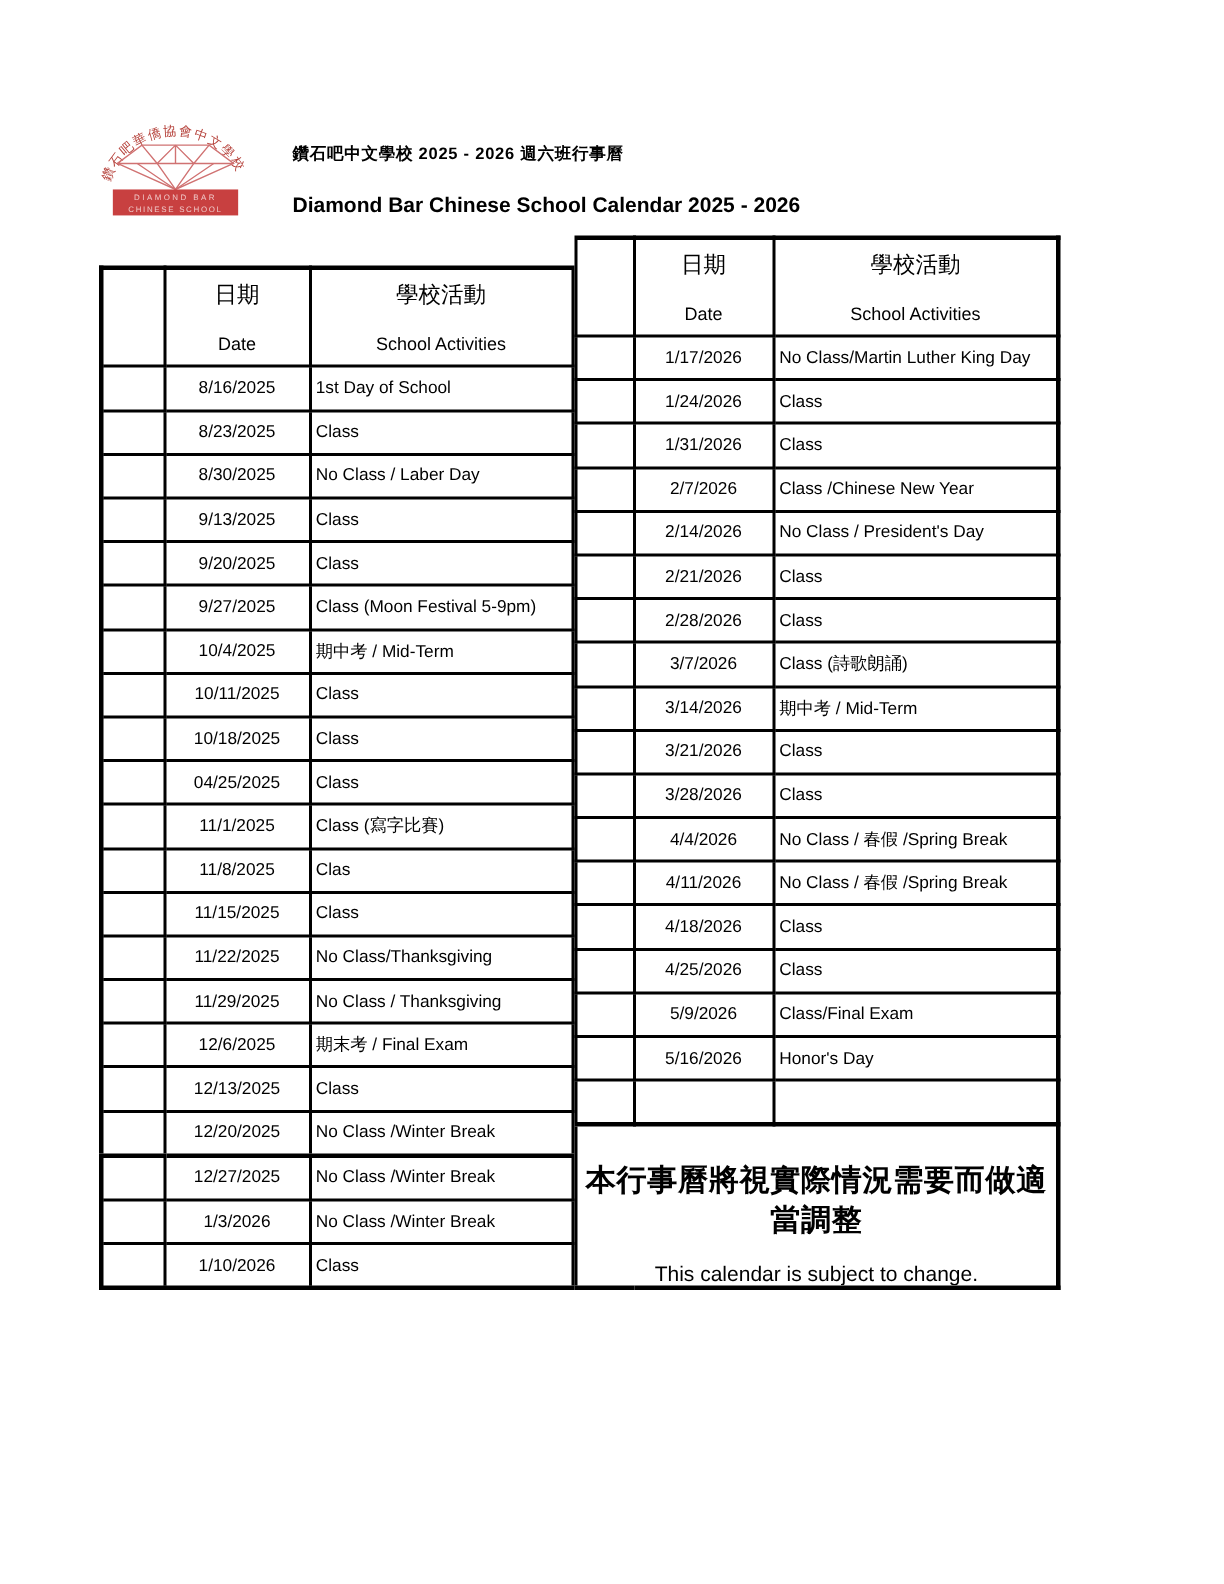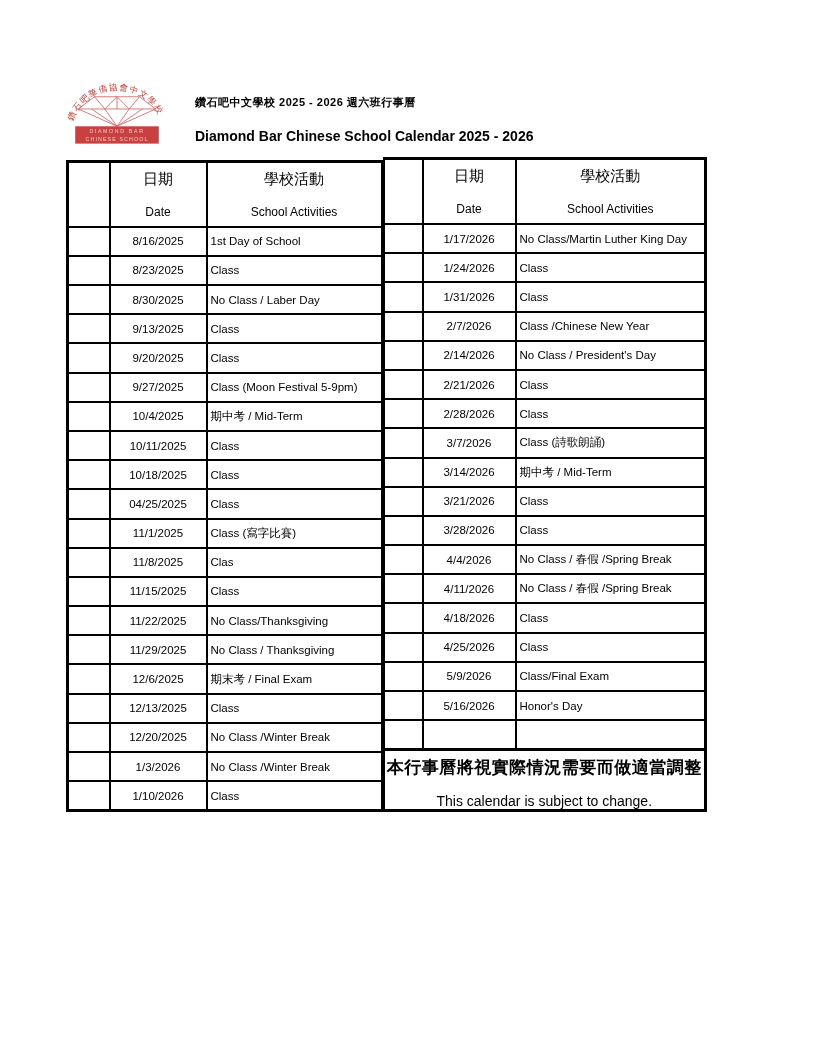--- a/index.html
+++ b/index.html
@@ -25,21 +25,21 @@
   .hz { font-size:15px; text-align:center; margin-top:7px; }
   .he { font-size:12px; text-align:center; margin-top:16px; }
 
   .cal tbody td { height:27.2px; font-size:11.5px; vertical-align:middle; }
   .cal td.c1 { text-align:center; }
   .cal td.c2 { text-align:left; padding-left:3px; }
 
   tr.thick-top td { border-top:3px solid #000; }
 
   td.note-cell { height:84px; vertical-align:top; border:3px solid #000; border-left-width:2px; white-space:normal; }
-  .note-zh { font-size:17px; font-weight:bold; text-align:center; margin-top:5px; letter-spacing:0.5px; }
+  .note-zh { font-size:20px; font-weight:bold; text-align:center; margin-top:22px; letter-spacing:0.5px; }
   .note-en { font-size:14px; font-weight:normal; text-align:center; margin-top:14px; }
 </style>
 </head>
 <body>
 
 <div class="page">
 
   <div class="logo">
     <svg viewBox="0 0 106 72" width="108" height="74">
       <defs>
@@ -168,20 +168,25 @@
           <tr>
             <td class="c0"></td>
             <td class="c1">12/13/2025</td>
             <td class="c2">Class</td>
           </tr>
           <tr>
             <td class="c0"></td>
             <td class="c1">12/20/2025</td>
             <td class="c2">No Class /Winter Break</td>
           </tr>
+          <tr class="thick-top">
+            <td class="c0"></td>
+            <td class="c1">12/27/2025</td>
+            <td class="c2">No Class /Winter Break</td>
+          </tr>
           <tr>
             <td class="c0"></td>
             <td class="c1">1/3/2026</td>
             <td class="c2">No Class /Winter Break</td>
           </tr>
           <tr>
             <td class="c0"></td>
             <td class="c1">1/10/2026</td>
             <td class="c2">Class</td>
           </tr>

